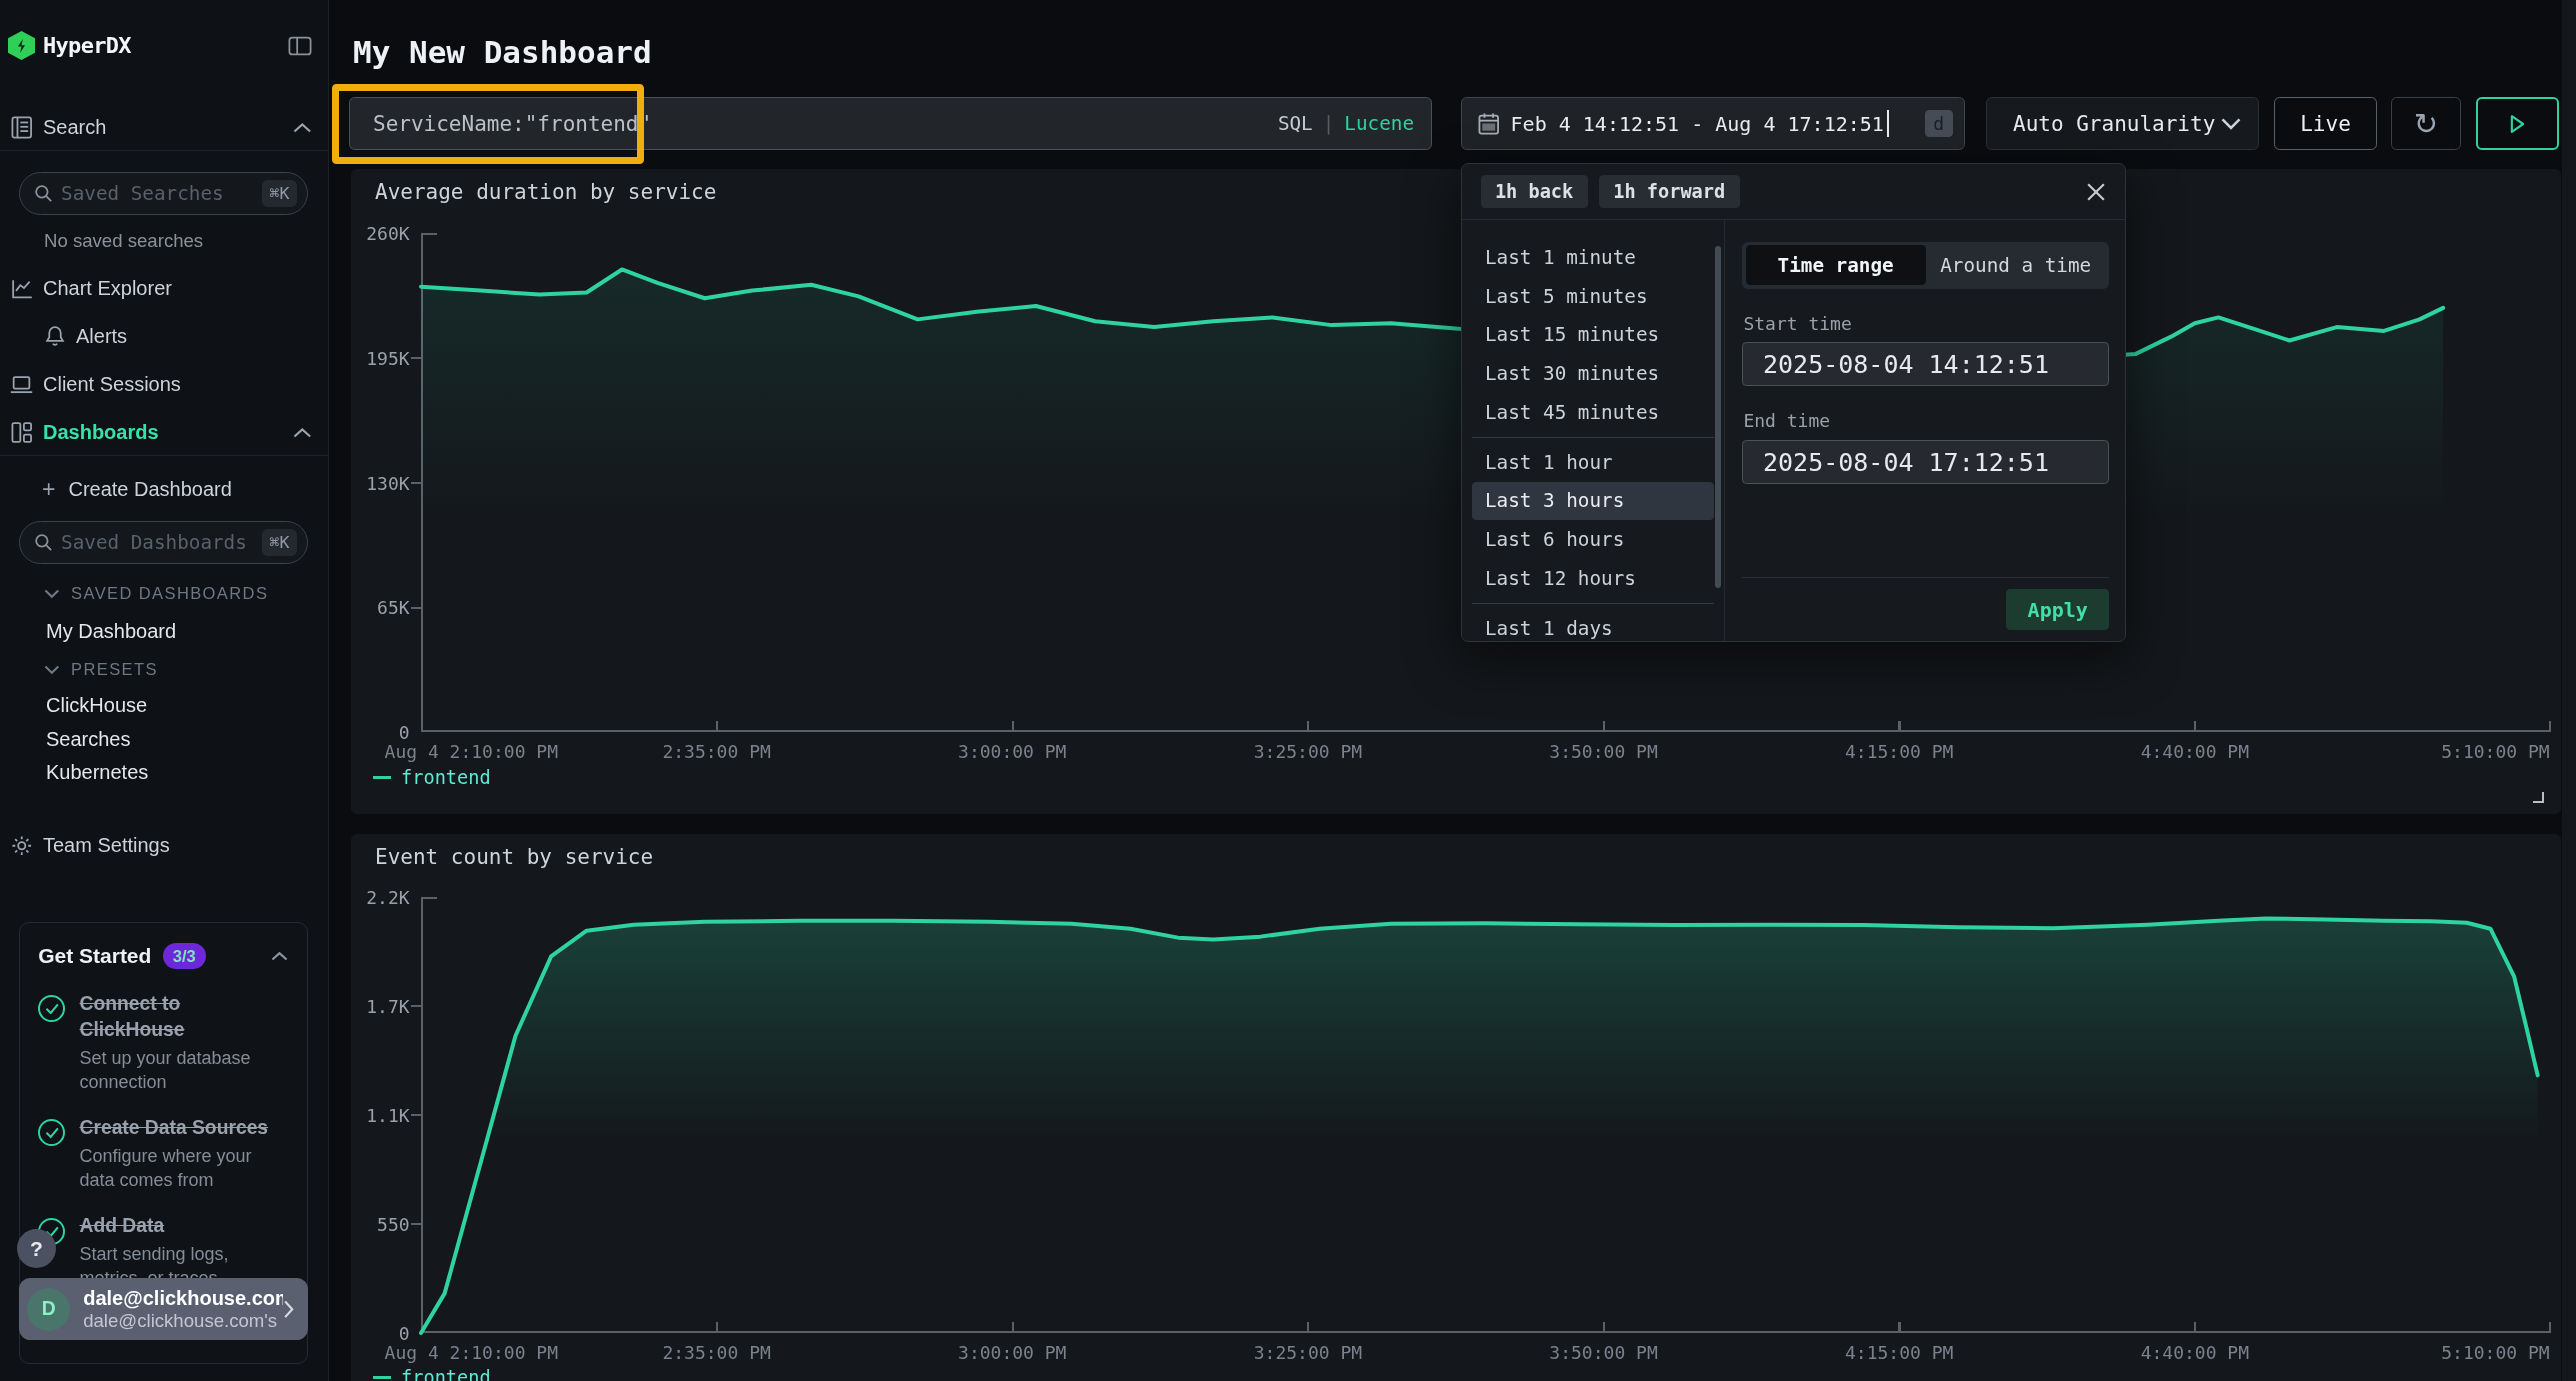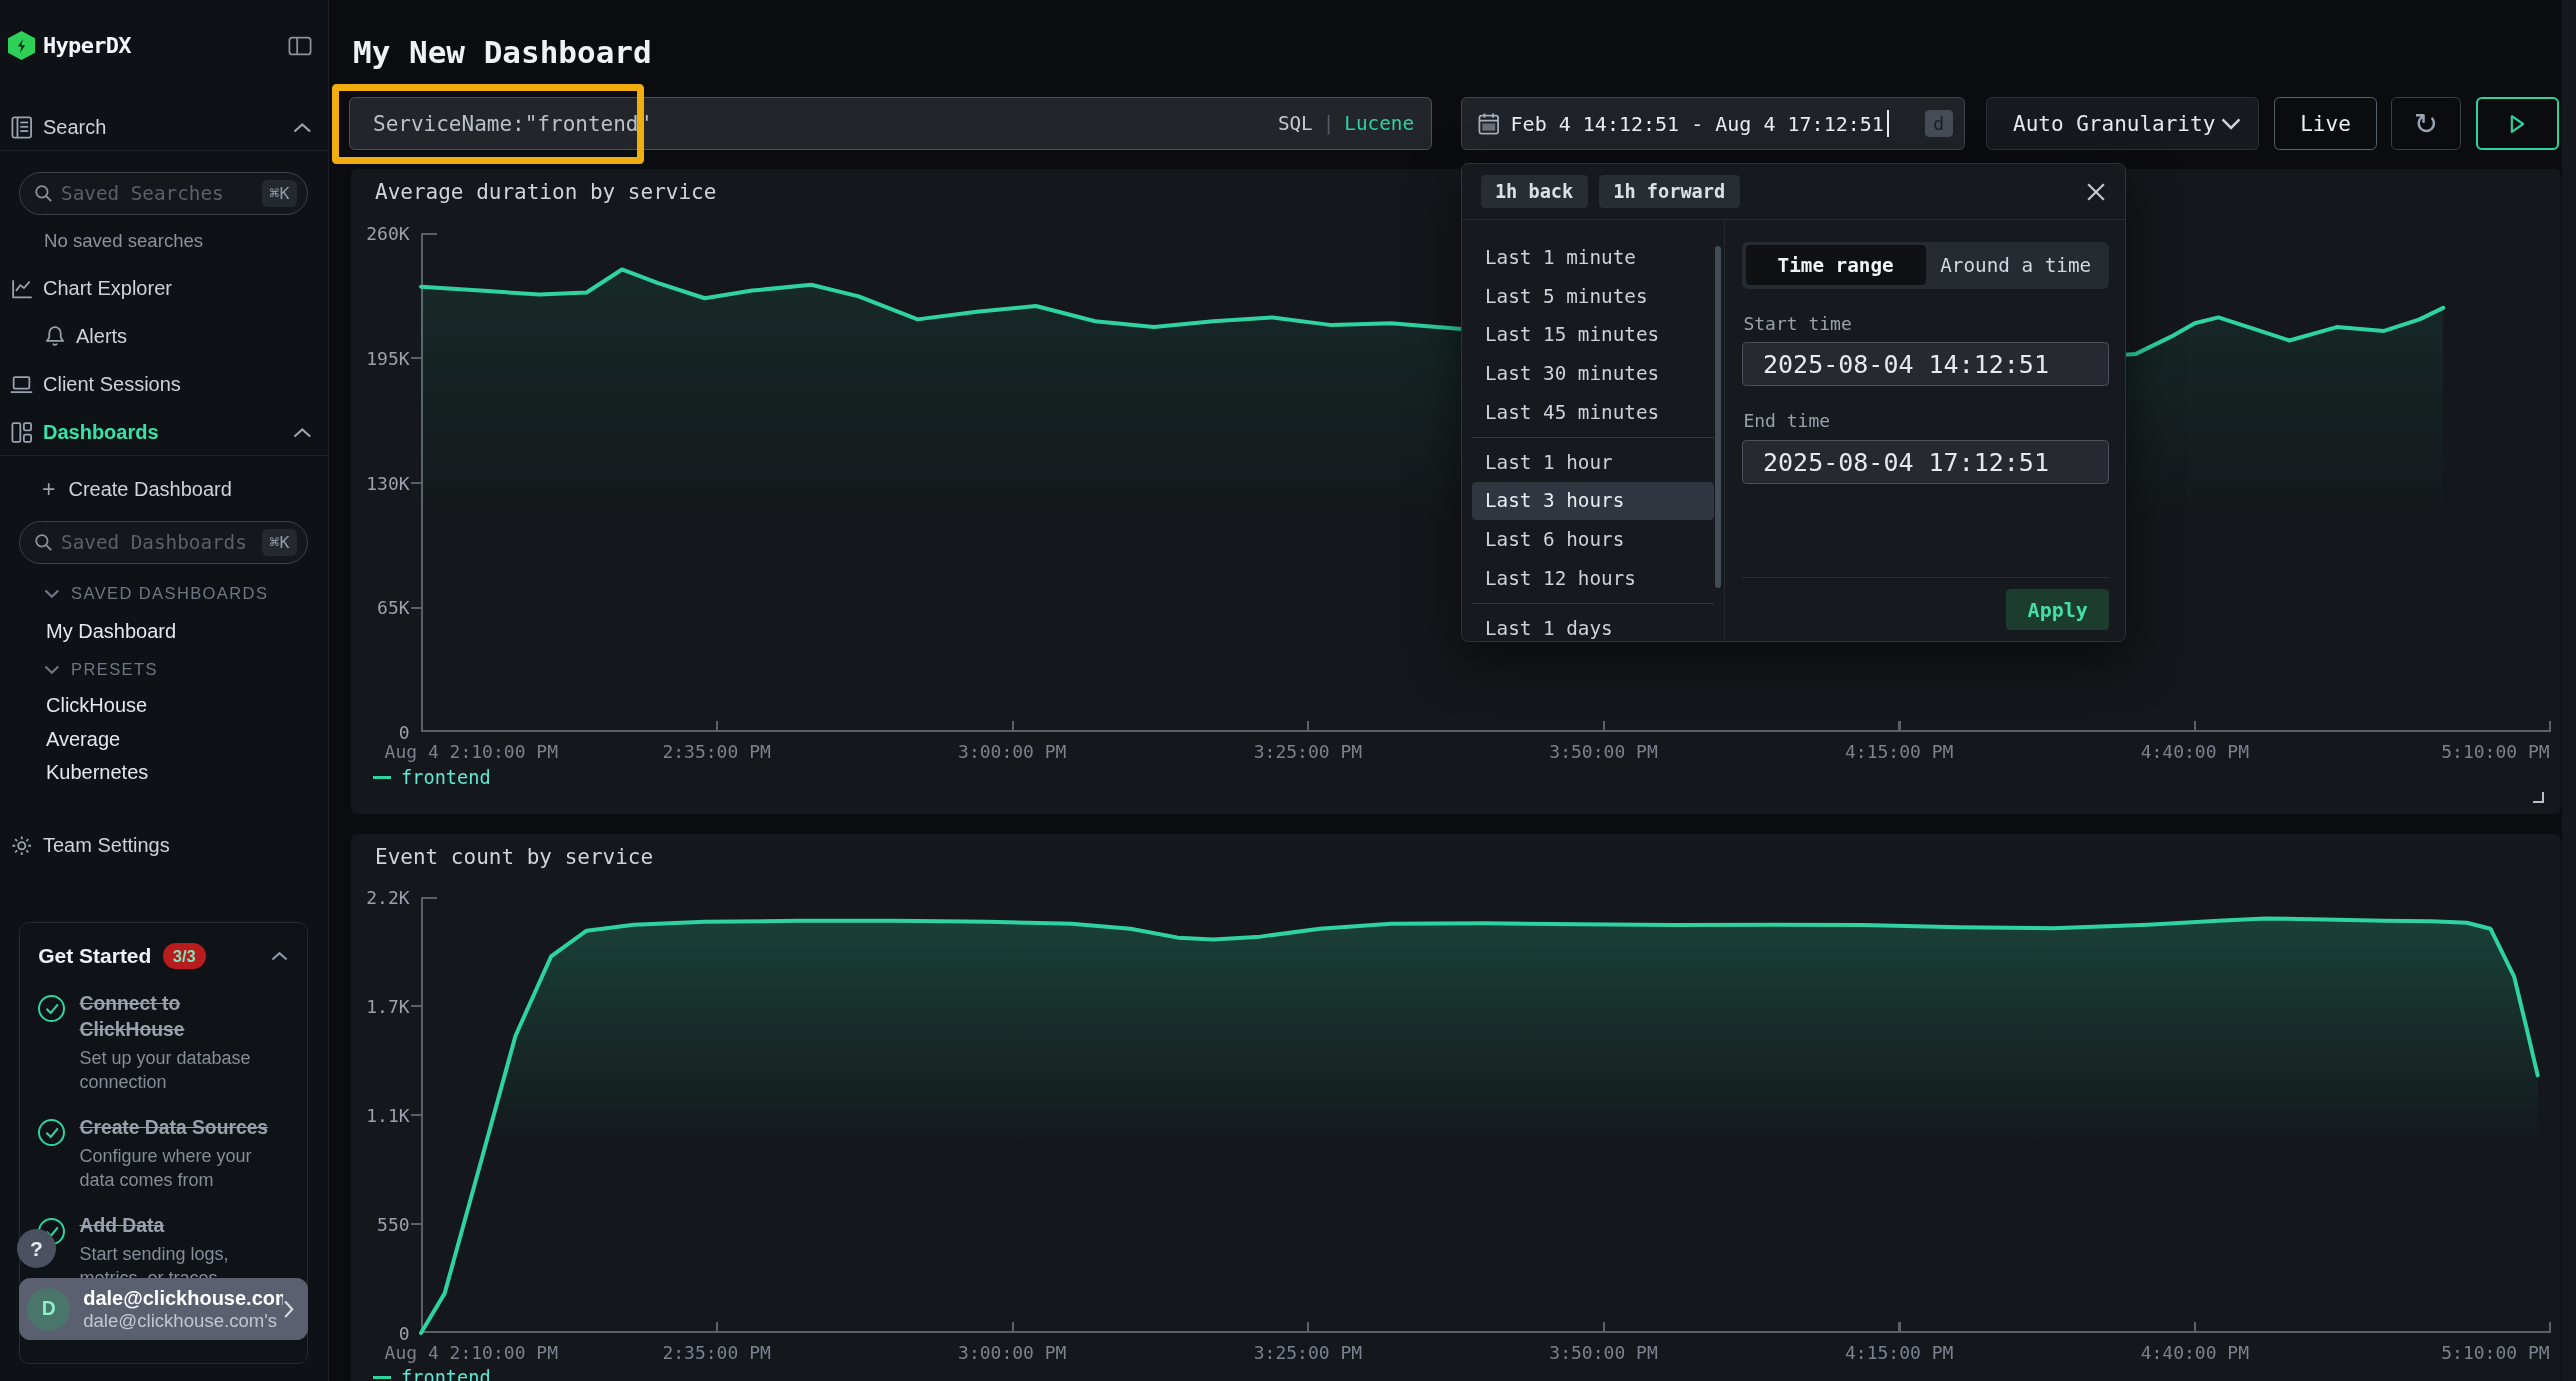--- a/index.html
+++ b/index.html
@@ -25,21 +25,21 @@
   .nav-active { color:#35e3a9 !important; font-weight:bold; }
   .section-label { position:absolute; left:44px; display:flex; align-items:center; gap:11.4px; color:#6e7885; font-size:16.5px; letter-spacing:1.4px; }
   .plain-item { position:absolute; left:46px; font-size:20px; color:#e4e8ed; }
   .plus { color:#9aa1ac; font-size:23px; margin-right:13px; }
 
   
   #get-started { position:absolute; left:18.6px; top:922px; width:289px; height:442px;
     background:#0f1216; border:1.4px solid #262b33; border-radius:10px; padding:20px 18.6px; overflow:hidden; }
   #gs-header { display:flex; align-items:center; gap:11.4px; }
   #gs-title { font-size:21px; font-weight:bold; color:#eef1f5; }
-  .badge-pill { background:#b91c1c; color:#7fe3bb; font-size:16.5px; font-weight:bold; border-radius:14.3px; padding:3.6px 10px; }
+  .badge-pill { background:#6d28d9; color:#7fe3bb; font-size:16.5px; font-weight:bold; border-radius:14.3px; padding:3.6px 10px; }
   .gs-item { display:flex; gap:14.3px; margin-top:21.5px; }
   .check-circle { flex:none; width:27px; height:27px; border:2.1px solid #2dd4a0; border-radius:50%; display:flex; align-items:center; justify-content:center; margin-top:4.3px; }
   .gs-text { width:195px; }
   .gs-item-title { font-size:19.3px; font-weight:bold; color:#99a1ad; text-decoration:line-through; line-height:26px; }
   .gs-item-desc { font-size:18px; color:#858d99; line-height:24px; margin-top:2.9px; }
   #gs-hidden-item { position:absolute; left:107px; top:1317px; z-index:12; font-size:21px; font-weight:bold; color:#2f8a6f; text-decoration:line-through; }
   #help-fab { position:absolute; left:17px; top:1229px; width:39px; height:39px; border-radius:50%; background:#4b5160; color:#e8eaef; display:flex; align-items:center; justify-content:center; font-size:21px; font-weight:bold; z-index:22; }
   #user-chip { position:absolute; left:18.6px; top:1278px; width:289px; height:62px; background:#5b6070; border-radius:11.4px; display:flex; align-items:center; padding:0 13px 0 8.6px; z-index:16; }
   #avatar { width:43px; height:43px; border-radius:50%; background:#49756a; color:#8defc9; font-weight:bold; font-size:19.3px; display:flex; align-items:center; justify-content:center; flex:none; }
   #user-texts { flex:1; margin-left:13px; overflow:hidden; }
@@ -243,21 +243,21 @@
     </div>
 
   <div class="section-label" style="top:660px;">
     <svg class="icon" width="15.7" height="10" viewBox="0 0 22 14" fill="none" stroke="#6e7885" stroke-width="3">
         <polyline points="2,2 11,11 20,2"></polyline>
       </svg>
     <span>PRESETS</span>
   </div>
   <div id="preset-items">
       <div class="plain-item" style="top: 694px;">ClickHouse</div>
-      <div class="plain-item" style="top: 728px;">Average</div>
+      <div class="plain-item" style="top: 728px;">Searches</div>
       <div class="plain-item" style="top: 761px;">Kubernetes</div>
     </div>
 
   <div class="srow" style="top:827px;">
     <span class="ic">
       <svg class="icon" width="21.5" height="21.5" viewBox="0 0 30 30" fill="none" stroke="#9aa3b0" stroke-width="2.5">
           <circle cx="15" cy="15" r="5"></circle>
           <path d="M15 2 v4 M15 24 v4 M2 15 h4 M24 15 h4 M5.8 5.8 l2.8 2.8 M21.4 21.4 l2.8 2.8 M24.2 5.8 l-2.8 2.8 M8.6 21.4 l-2.8 2.8"></path>
         </svg>
     </span>

